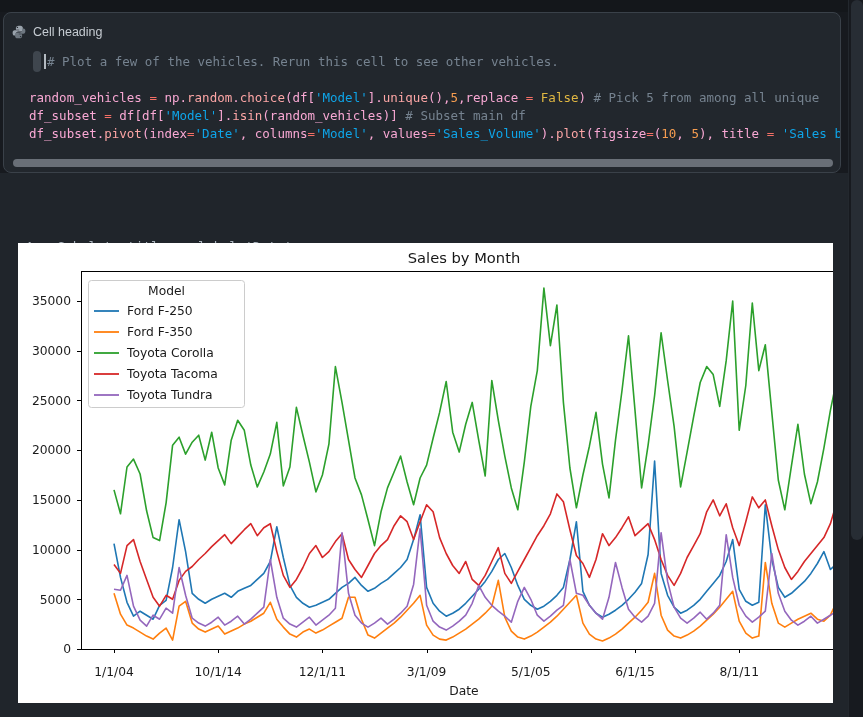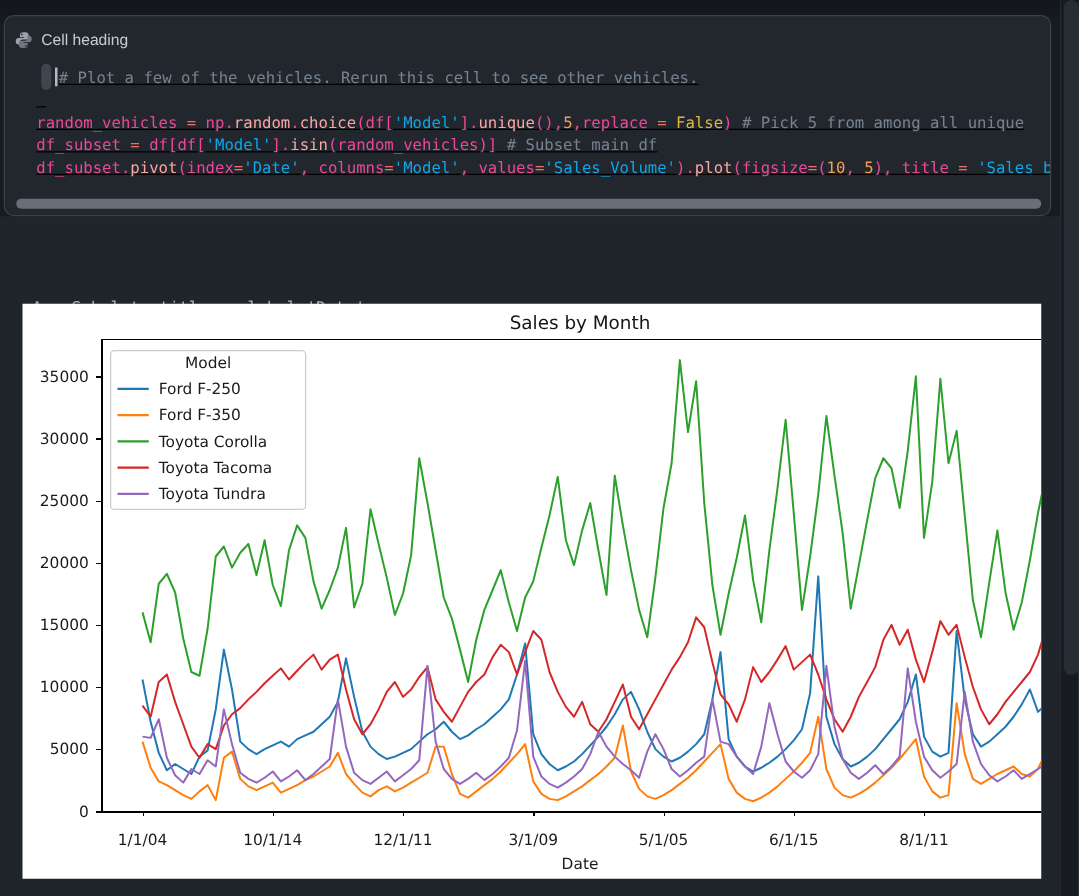--- a/index.html
+++ b/index.html
@@ -17,23 +17,23 @@
     box-sizing:border-box;
   }
   .heading-row{position:absolute;left:8px;top:10px;height:18px;display:flex;align-items:center;gap:7px;}
   .heading-row .py{width:14px;height:14px;display:block;}
   .heading-text{color:#c6ccd2;font-size:12.5px;}
   .code-block{
     position:absolute;left:0;top:40px;width:836px;height:104px;overflow:hidden;
     font-family:"DejaVu Sans Mono", monospace;font-size:12.5px;line-height:18px;
     white-space:pre;
   }
-  .code-line{padding-left:25px;height:18px;text-decoration:underline;}
+  .code-line{padding-left:25px;height:18px;}
   .code-line.first{padding-left:43px;}
-  .tk-fg{color:#ec4899;}
+  .tk-fg{color:#f9a8d4;}
   .tk-op{color:#f47067;}
   .tk-fn{color:#fca5a5;}
   .tk-st{color:#0ea5e9;}
   .tk-num{color:#f69d50;}
   .tk-kw{color:#e0b742;text-align:right;}
   .tk-cm{color:#768390;}
   .gutter-pill{position:absolute;left:29px;top:38px;width:8px;height:21px;border-radius:4px;background:#3f464e;}
   .caret{position:absolute;left:40px;top:41px;width:2px;height:15px;background:#b3bac1;}
   .h-scrollbar{position:absolute;left:9px;top:146px;width:820px;height:8px;border-radius:4px;background:#696f77;}
   

